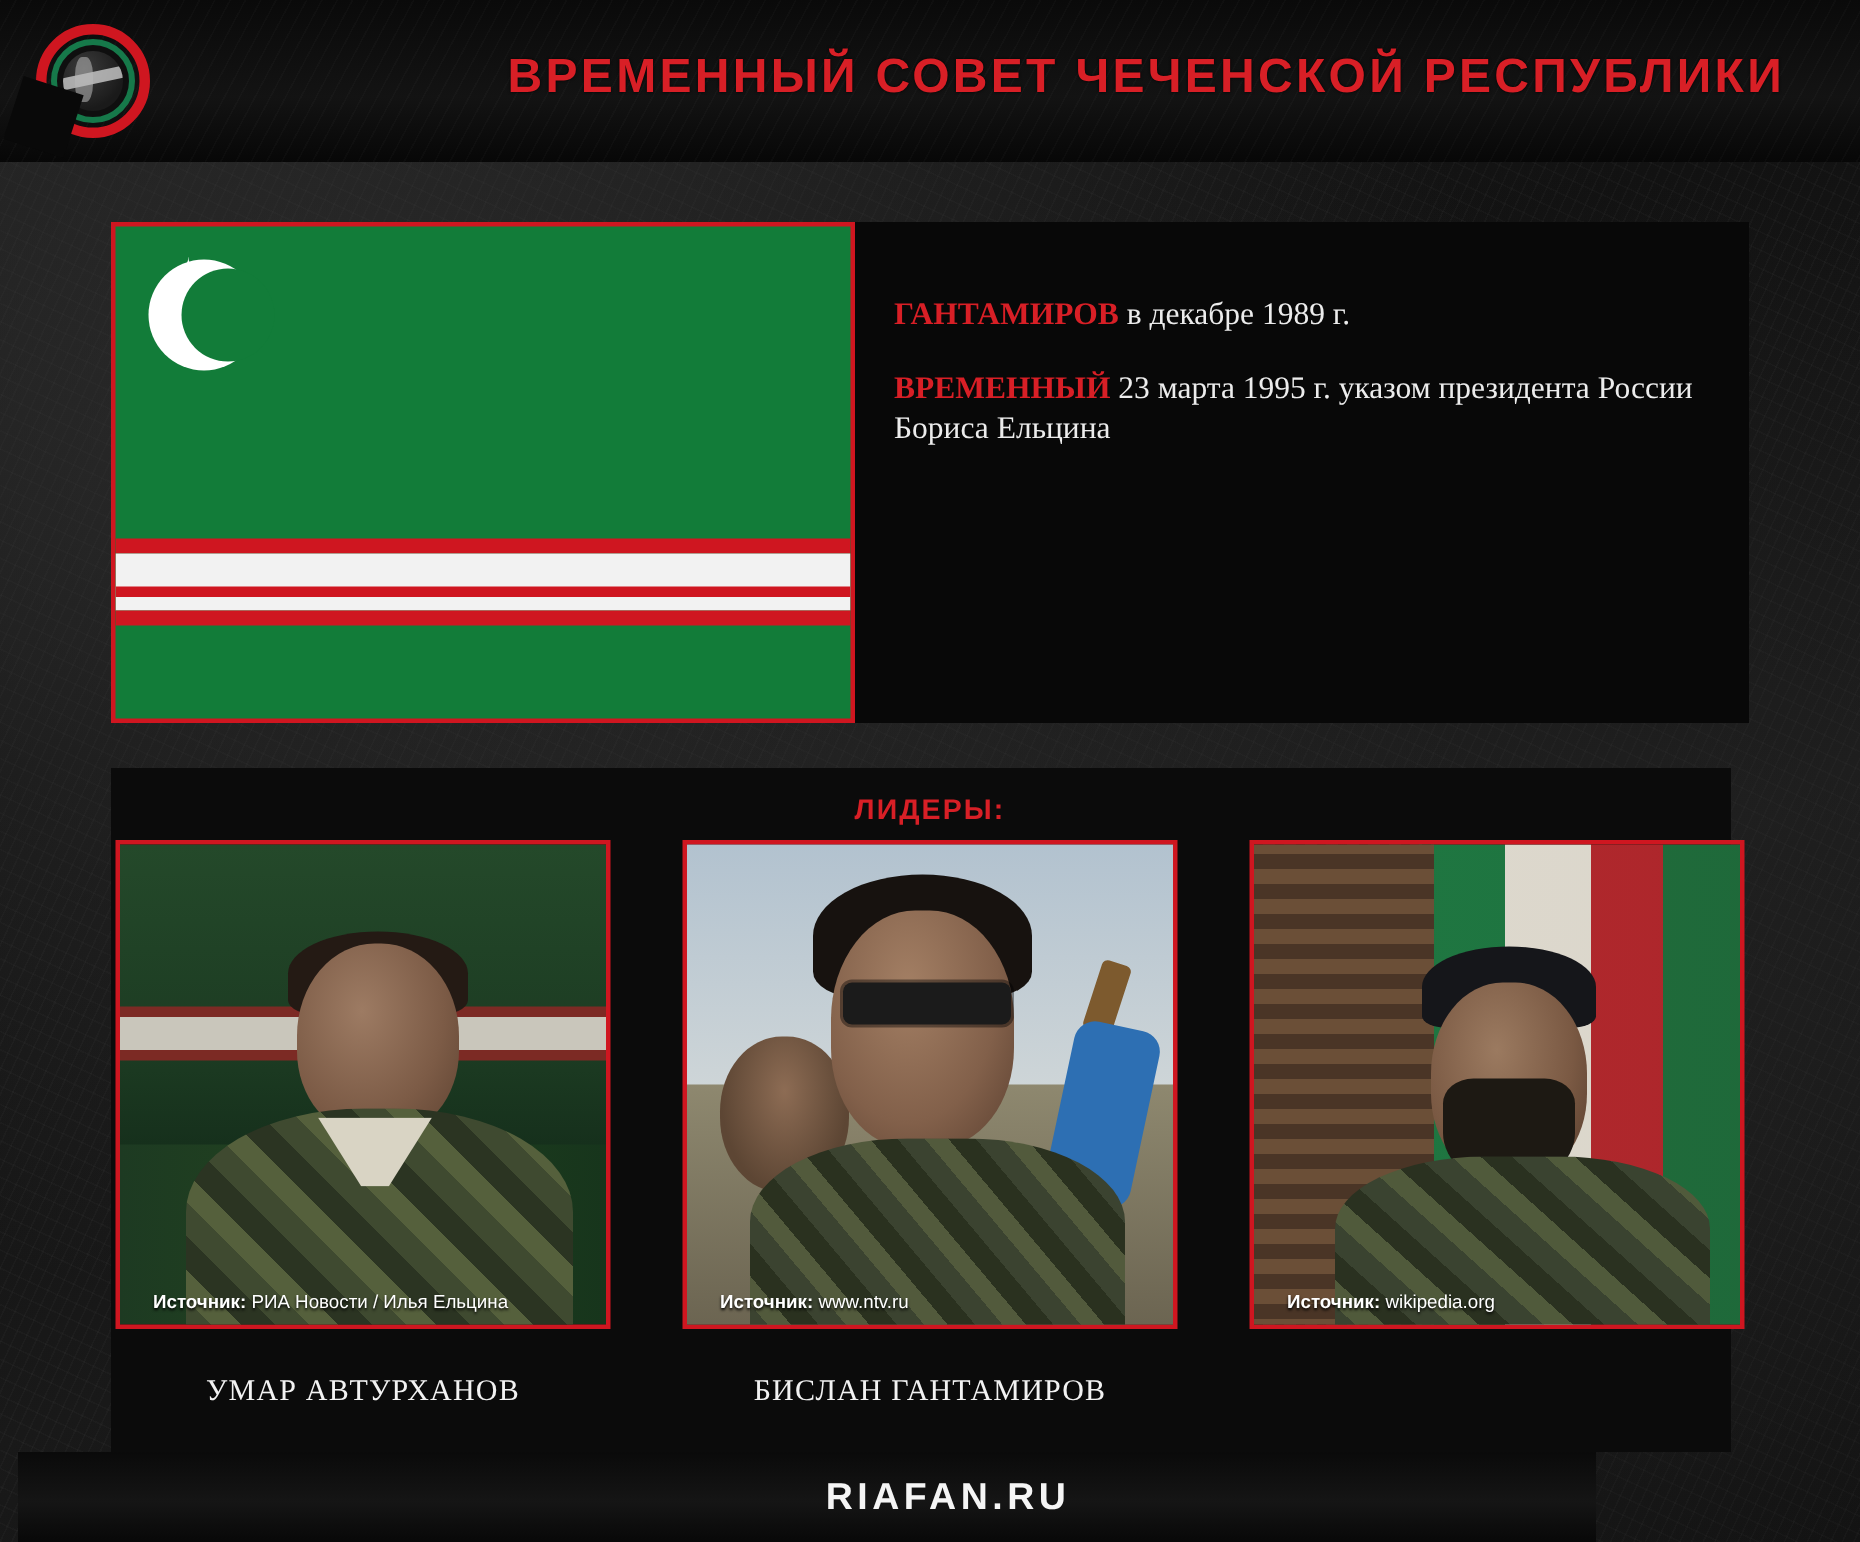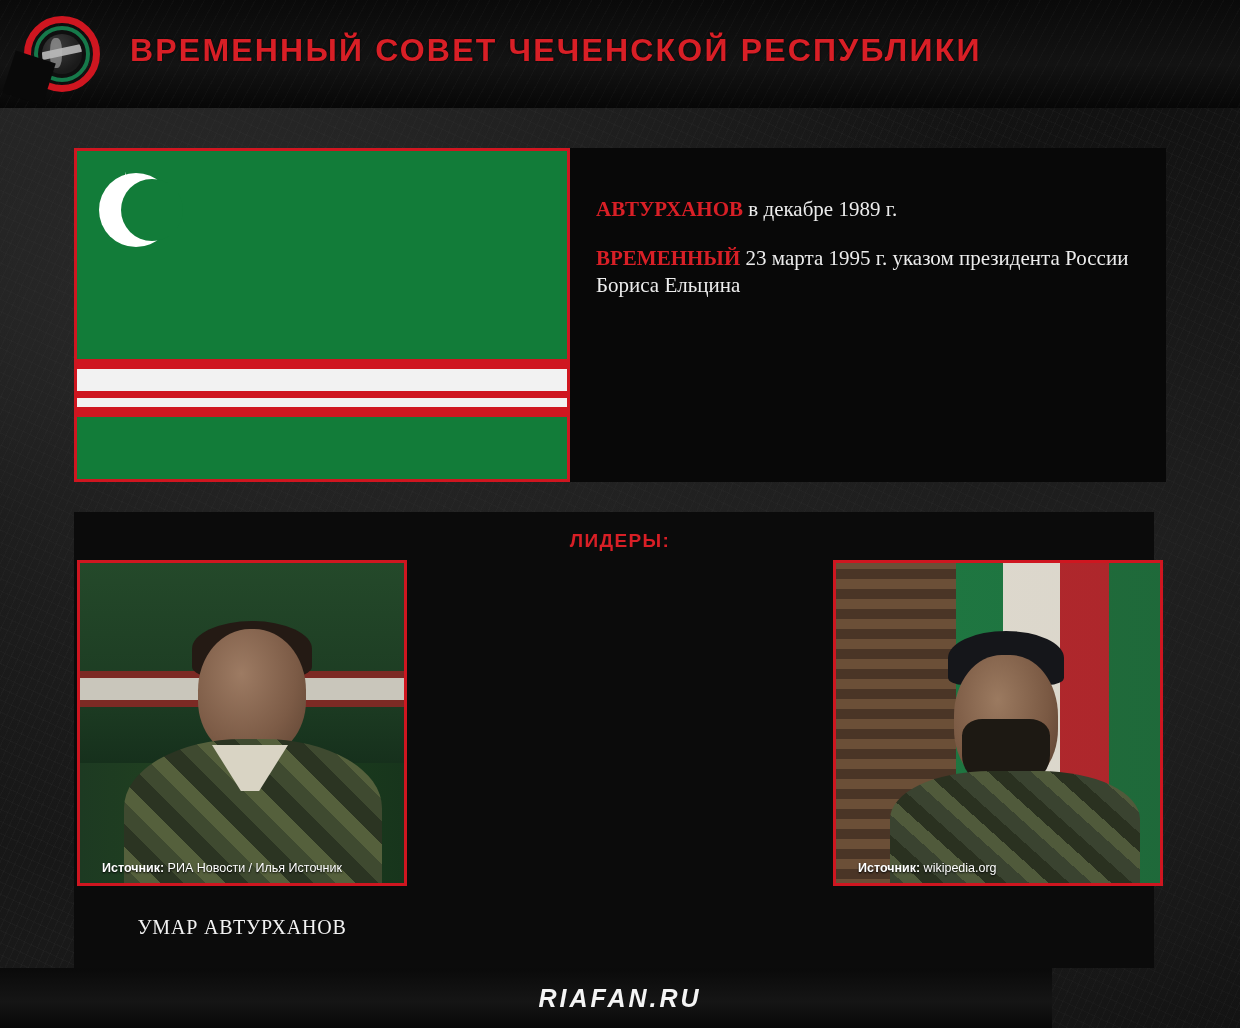--- a/index.html
+++ b/index.html
@@ -85,21 +85,21 @@
     position: absolute;
     left: 0; top: 48px;
     width: 42px; height: 44px;
     background: #090909;
     transform: rotate(18deg);
   }
   #header-title {
     position: absolute;
     left: 130px; top: 32px;
     width: 1060px;
-    text-align: left;
+    text-align: right;
     color: #d81f26;
     font-size: 32px;
     font-weight: bold;
     letter-spacing: 2.2px;
     font-family: "Liberation Sans", sans-serif;
     text-shadow: 0 0 2px rgba(0,0,0,.9);
   }
 
   
   #info-section {
@@ -331,25 +331,24 @@
     position: absolute; left: 54px; top: 208px; width: 250px; height: 120px;
     background:
       repeating-linear-gradient(42deg, #3a4330 0px, #3a4330 15px, #505a3b 15px, #505a3b 28px, #2a3120 28px, #2a3120 42px),
       #3a4330;
     border-radius: 40% 40% 0 0;
   }
 
   
   #footer {
     position: absolute;
-    left: 0; bottom: 0;
+    left: 12px; bottom: 0;
     width: 1052px;
     height: 60px;
     background: linear-gradient(180deg, #0a0a0a 0%, #151515 55%, #080808 100%);
-    font-style: italic;
   }
   #footer-text {
     position: absolute;
     left: 0; top: 16px;
     width: 1240px;
     text-align: center;
     color: #f5f5f5;
     font-size: 25px;
     font-weight: bold;
     letter-spacing: 3px;
@@ -376,21 +375,21 @@
       <div class="crescent"></div>
       <div class="star">✦</div>
       <div class="band-red-top"></div>
       <div class="band-white"></div>
       <div class="band-red-mid"></div>
       <div class="band-red-bot"></div>
     </div>
 
     <div id="info-text">
       <p>
-        <span class="key">АВТУРХАНОВ</span><span> в декабре 1989 г.</span>
+        <span class="key">ГАНТАМИРОВ</span><span> в декабре 1989 г.</span>
       </p>
       <p>
         <span class="key">ВРЕМЕННЫЙ</span><span> 23 марта 1995 г. указом президента России Бориса Ельцина</span>
       </p>
     </div>
   </div>
 
   <div id="leaders-section">
     <div id="leaders-title">ЛИДЕРЫ:</div>
 
@@ -398,26 +397,43 @@
       <div class="photo p0">
         <div class="flagbg"></div>
         <div class="fl-red"></div>
         <div class="fl-white"></div>
         <div class="fl-red2"></div>
         <div class="hair"></div>
         <div class="head"></div>
         <div class="body"></div>
         <div class="collar"></div>
         <div class="src">
-          <b>Источник:</b><span> РИА Новости / Илья Источник</span>
+          <b>Источник:</b><span> РИА Новости / Илья Ельцина</span>
         </div>
       </div>
       <div class="leader-name">УМАР АВТУРХАНОВ</div>
     </div>
 
+    <div class="leader l1">
+      <div class="photo p1">
+        <div class="sky"></div>
+        <div class="ground"></div>
+        <div class="bottle"></div>
+        <div class="arm"></div>
+        <div class="side-head"></div>
+        <div class="hair2"></div>
+        <div class="head2"></div>
+        <div class="glasses"></div>
+        <div class="body2"></div>
+        <div class="src">
+          <b>Источник:</b><span> www.ntv.ru</span>
+        </div>
+      </div>
+      <div class="leader-name">БИСЛАН ГАНТАМИРОВ</div>
+    </div>
 
     <div class="leader l2">
       <div class="photo p2">
         <div class="flag3"></div>
         <div class="carpet"></div>
         <div class="hat"></div>
         <div class="head3"></div>
         <div class="beard"></div>
         <div class="body3"></div>
         <div class="src">

